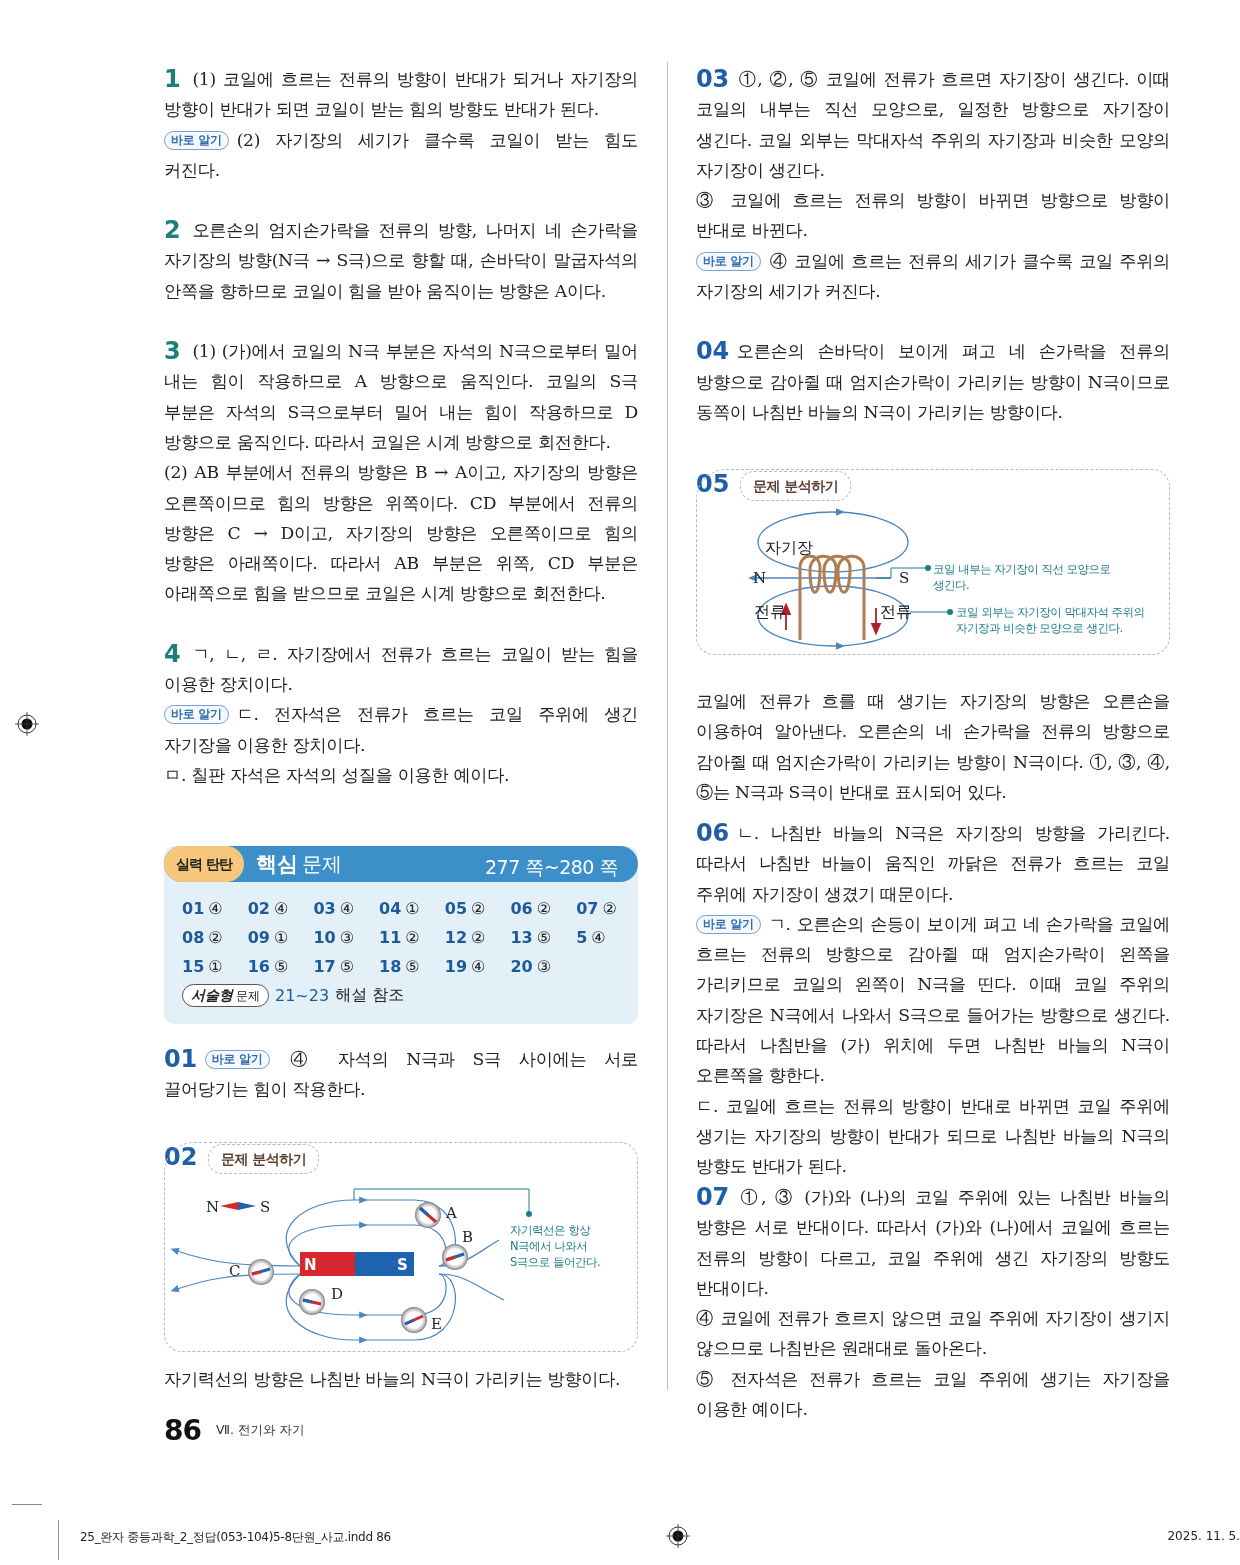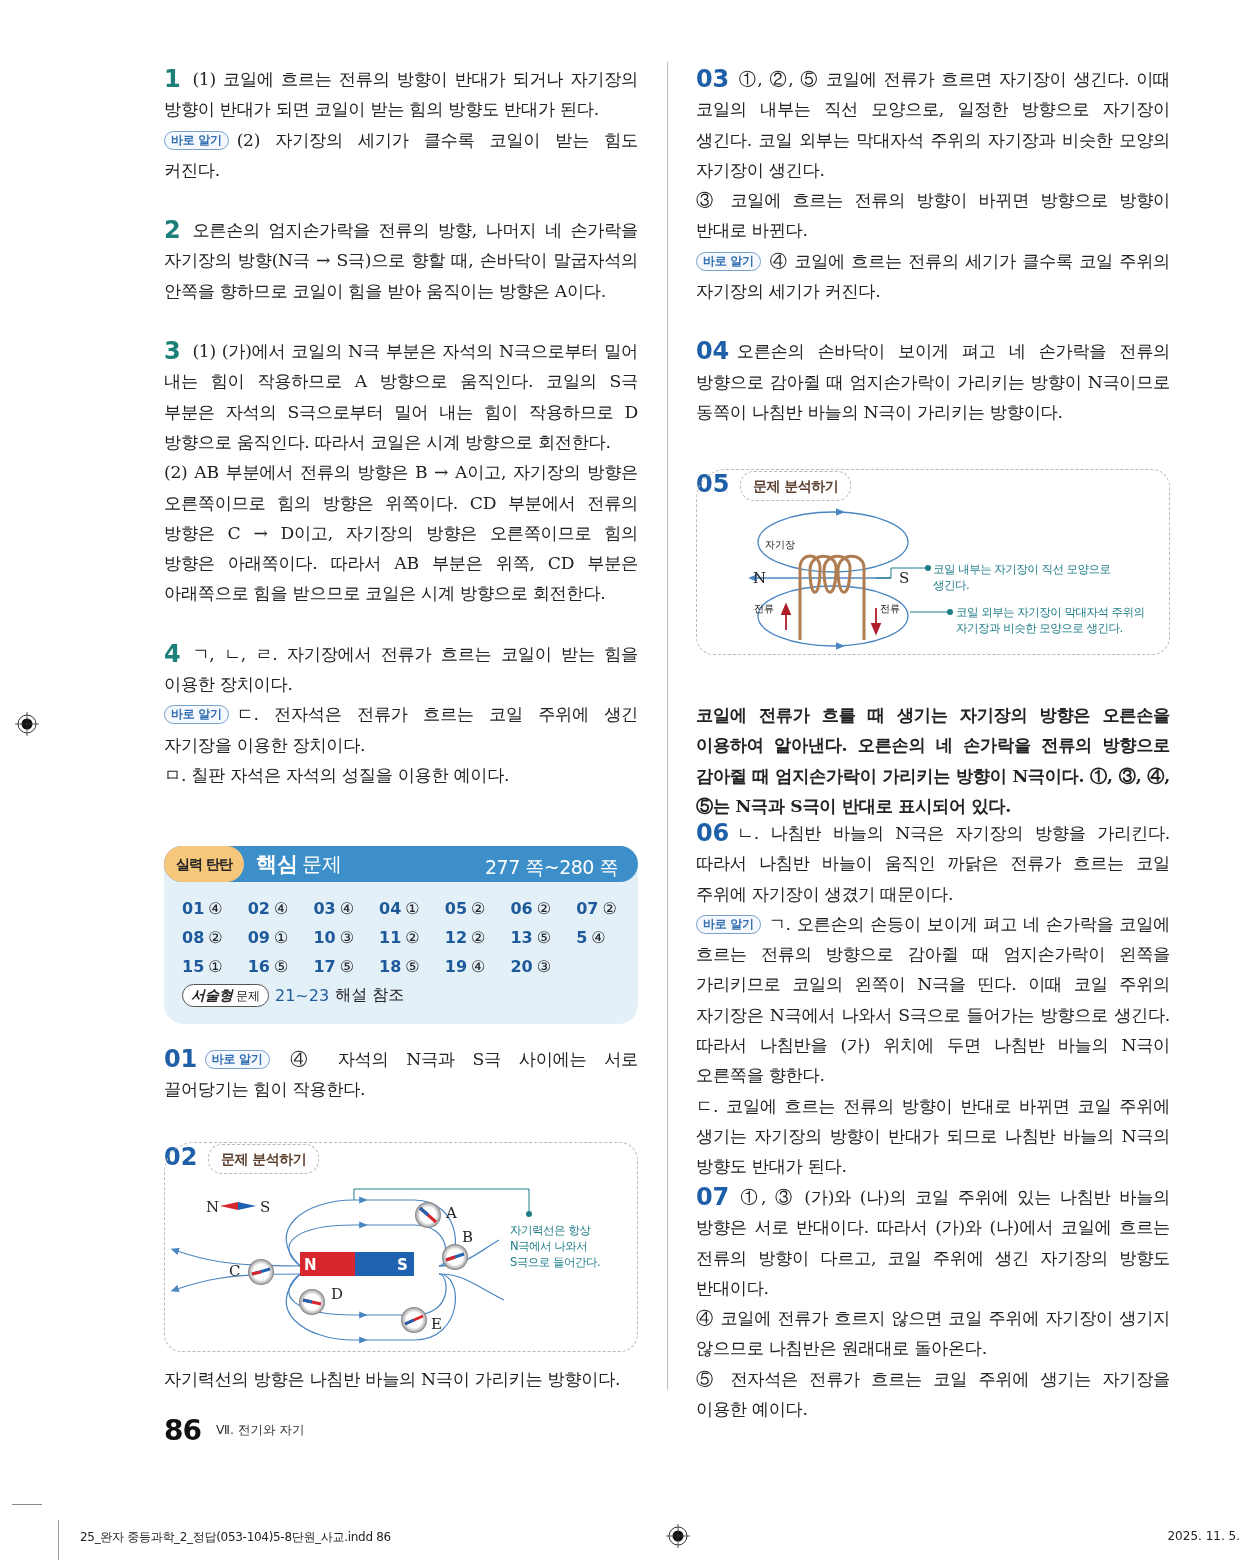--- a/index.html
+++ b/index.html
@@ -10,42 +10,42 @@
   .col-right { left: 696px; }
   .divider { position: absolute; left: 667px; top: 62px; width: 1px; height: 1328px; background: #bdbdbd; }
   .para { font-size: 17.2px; line-height: 30.3px; letter-spacing: -0.3px; text-align: justify; word-break: keep-all; }
   .para p { margin: 0; }
   .qnum { font-family: "DejaVu Sans", "Liberation Sans", sans-serif; font-weight: bold; font-size: 24px; color: #1d7f7a; margin-right: 12px; vertical-align: -2px; }
   .qnum.blue { color: #1f5fa8; font-size: 24px; margin-right: 8px; }
   .tag { display: inline-block; font-family: "DejaVu Sans", "Liberation Sans", sans-serif; font-size: 12px; font-weight: bold; color: #2f6db0; border: 1.3px solid #7aa0cc; border-radius: 10px; padding: 0 6px; line-height: 17px; margin-right: 8px; vertical-align: 2px; background: #f5f9fd; }
   .gap { height: 30px; }
 
   
-  .core { position: absolute; left: 164px; top: 846px; width: 474px; height: 178px; background: #e3f0f8; border-radius: 20px; }
+  .core { position: absolute; left: 164px; top: 846px; width: 474px; height: 178px; background: #e3f0f8; border-radius: 10px; }
   .core-head { position: absolute; left: 0; top: 0; width: 474px; height: 36px; background: #3d8fc9; border-radius: 20px; }
   .core-badge { position: absolute; left: 0; top: 0; height: 36px; width: 80px; background: #f6c77b; border-radius: 18px; font-family: "DejaVu Sans", sans-serif; font-weight: bold; font-size: 14px; color: #222; text-align: center; line-height: 36px; letter-spacing: -1px; }
   .core-title { position: absolute; left: 92px; top: 4px; font-family: "DejaVu Sans", sans-serif; color: #fff; font-size: 20px; line-height: 28px; }
   .core-title b { font-weight: 900; font-size: 21px; margin-right: 4px; }
   .core-pages { position: absolute; right: 20px; top: 9px; font-family: "DejaVu Sans", sans-serif; color: #fff; font-size: 19px; letter-spacing: -0.5px; }
   .ans-grid { position: absolute; left: 18px; top: 50px; width: 450px; display: grid; grid-template-columns: repeat(7, 65.7px); row-gap: 4px; }
   .ans { font-family: "DejaVu Sans", sans-serif; font-size: 16px; line-height: 25px; color: #1e5a9a; font-weight: bold; white-space: nowrap; }
   .ans .c { color: #222; font-weight: normal; font-family: "DejaVu Serif", serif; margin-left: 4px; }
   .essay { position: absolute; left: 18px; top: 138px; font-family: "DejaVu Sans", sans-serif; font-size: 16px; display: flex; align-items: center; }
   .essay-pill { border: 1.3px solid #555; border-radius: 12px; padding: 0 8px; height: 23px; line-height: 21px; background: #fff; font-size: 12px; color: #222; margin-right: 6px; }
   .essay-pill b { font-weight: 900; font-size: 14px; font-style: italic; margin-right: 3px; }
   .essay-range { color: #1e5a9a; font-weight: normal; margin-right: 6px; }
   .essay-text { color: #222; }
 
   
   .abox { position: absolute; border: 1.3px dashed #b9b9b9; border-radius: 18px; }
   .abox-tab { position: absolute; font-family: "DejaVu Sans", sans-serif; font-weight: bold; font-size: 14px; color: #5c4030; border: 1.3px dashed #b9b9b9; border-radius: 14px; background: #fff; padding: 0 12px; height: 30px; line-height: 28px; letter-spacing: -0.5px; }
   .abox-num { position: absolute; font-family: "DejaVu Sans", sans-serif; font-weight: bold; font-size: 24px; color: #1f5fa8; }
   .note { position: absolute; font-family: "DejaVu Sans", sans-serif; font-size: 11.5px; color: #1e7c87; line-height: 16px; letter-spacing: -0.5px; }
   .lbl { position: absolute; font-family: "DejaVu Serif", serif; font-size: 15px; color: #222; }
-  .lbl-ko { position: absolute; font-family: "DejaVu Sans", sans-serif; font-size: 10px; color: #222; }
+  .lbl-ko { position: absolute; font-family: "DejaVu Sans", sans-serif; font-size: 16px; color: #222; }
 
   
   .page-num { position: absolute; left: 164px; top: 1414px; font-family: "DejaVu Sans", sans-serif; font-weight: bold; font-size: 28px; color: #111; letter-spacing: -1px; }
   .chapter { position: absolute; left: 216px; top: 1422px; font-family: "DejaVu Sans", sans-serif; font-size: 12.5px; color: #333; }
   .slug-line { position: absolute; left: 12px; top: 1504px; width: 30px; height: 1px; background: #888; }
   .slug-vline { position: absolute; left: 58px; top: 1520px; width: 1px; height: 40px; background: #999; }
   .slug-file { position: absolute; left: 80px; top: 1529px; font-family: "DejaVu Sans", sans-serif; font-size: 12px; color: #222; letter-spacing: -0.3px; }
   .slug-date { position: absolute; right: 0; top: 1529px; font-family: "DejaVu Sans", sans-serif; font-size: 12px; color: #222; }
   .reg { position: absolute; width: 24px; height: 24px; }
 </style>
@@ -237,21 +237,21 @@
 <div class="lbl-ko" style="left:880px; top:602px;">전류</div>
 <div class="note" style="left:933px; top:561px;">
   <div>코일 내부는 자기장이 직선 모양으로</div>
   <div>생긴다.</div>
 </div>
 <div class="note" style="left:956px; top:604px;">
   <div>코일 외부는 자기장이 막대자석 주위의</div>
   <div>자기장과 비슷한 모양으로 생긴다.</div>
 </div>
 
-<div class="para" style="position:absolute; left:696px; top:700px; width:474px;font-weight:bold;">코일에 전류가 흐를 때 생기는 자기장의 방향은 오른손을 이용하여 알아낸다. 오른손의 네 손가락을 전류의 방향으로 감아쥘 때 엄지손가락이 가리키는 방향이 N극이다. ①, ③, ④, ⑤는 N극과 S극이 반대로 표시되어 있다.</div>
+<div class="para" style="position:absolute; left:696px; top:686px; width:474px;">코일에 전류가 흐를 때 생기는 자기장의 방향은 오른손을 이용하여 알아낸다. 오른손의 네 손가락을 전류의 방향으로 감아쥘 때 엄지손가락이 가리키는 방향이 N극이다. ①, ③, ④, ⑤는 N극과 S극이 반대로 표시되어 있다.</div>
 
 <div class="para" style="position:absolute; left:696px; top:818px; width:474px;">
   <p><span class="qnum blue">06</span><span>ㄴ. 나침반 바늘의 N극은 자기장의 방향을 가리킨다. 따라서 나침반 바늘이 움직인 까닭은 전류가 흐르는 코일 주위에 자기장이 생겼기 때문이다.</span></p>
   <p><span class="tag">바로 알기</span><span>ㄱ. 오른손의 손등이 보이게 펴고 네 손가락을 코일에 흐르는 전류의 방향으로 감아쥘 때 엄지손가락이 왼쪽을 가리키므로 코일의 왼쪽이 N극을 띤다. 이때 코일 주위의 자기장은 N극에서 나와서 S극으로 들어가는 방향으로 생긴다. 따라서 나침반을 (가) 위치에 두면 나침반 바늘의 N극이 오른쪽을 향한다.</span></p>
   <p><span>ㄷ. 코일에 흐르는 전류의 방향이 반대로 바뀌면 코일 주위에 생기는 자기장의 방향이 반대가 되므로 나침반 바늘의 N극의 방향도 반대가 된다.</span></p>
 </div>
 
 <div class="para" style="position:absolute; left:696px; top:1182px; width:474px;">
   <p><span class="qnum blue">07</span><span>①, ③ (가)와 (나)의 코일 주위에 있는 나침반 바늘의 방향은 서로 반대이다. 따라서 (가)와 (나)에서 코일에 흐르는 전류의 방향이 다르고, 코일 주위에 생긴 자기장의 방향도 반대이다.</span></p>
   <p><span>④ 코일에 전류가 흐르지 않으면 코일 주위에 자기장이 생기지 않으므로 나침반은 원래대로 돌아온다.</span></p>

